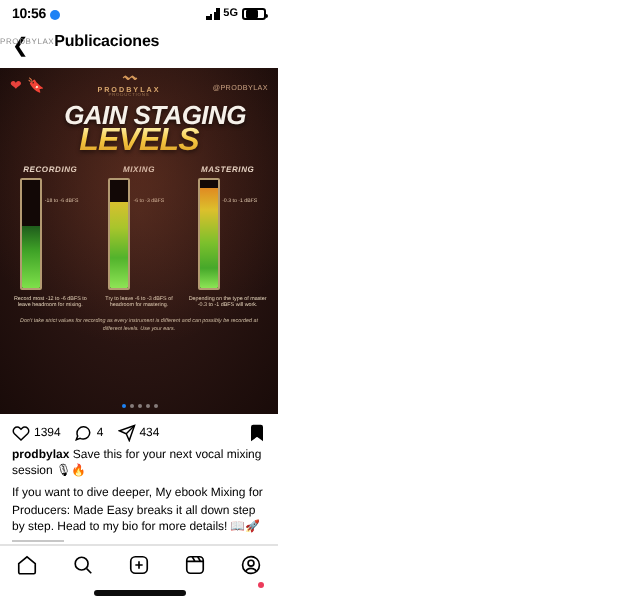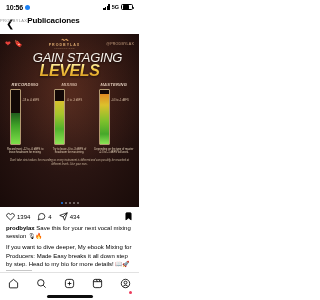--- a/index.html
+++ b/index.html
@@ -70,21 +70,21 @@
   .mt-heart { font-size: 7px; color: #e8423c; line-height: 1; }
   .mt-save { font-size: 7px; color: #c9b9ae; line-height: 1; }
   .brand { display: flex; flex-direction: column; align-items: center; margin-top: -1px; }
   .brand-wave { font-size: 7px; color: #d79a5b; line-height: 0.9; letter-spacing: -1px; }
   .brand-name { font-size: 3.6px; color: #d8a76e; letter-spacing: 1px; font-weight: 700; }
   .brand-sub { font-size: 2.2px; color: #9a7352; letter-spacing: 0.4px; }
   .mt-handle { font-size: 3.6px; color: #caa282; letter-spacing: 0.2px; }
 
   .title-wrap { position: relative; text-align: center; margin-top: 1px; }
   .t-main {
-    font-size: 13px; font-weight: 400; font-style: italic; color: #f6f1ea;
+    font-size: 13px; font-weight: 700; font-style: italic; color: #f6f1ea;
     letter-spacing: -0.3px; line-height: 1.05;
     text-shadow: 0 1px 2px rgba(0,0,0,0.6);
     padding-left: 16px;
   }
   .t-sub {
     font-size: 16px; font-weight: 800; font-style: italic; line-height: 0.95;
     letter-spacing: -0.4px; margin-top: -2px;
     background: linear-gradient(180deg, #fff3b0 0%, #f6c944 45%, #d99a22 100%);
     -webkit-background-clip: text; background-clip: text; color: transparent;
     -webkit-text-fill-color: transparent;

